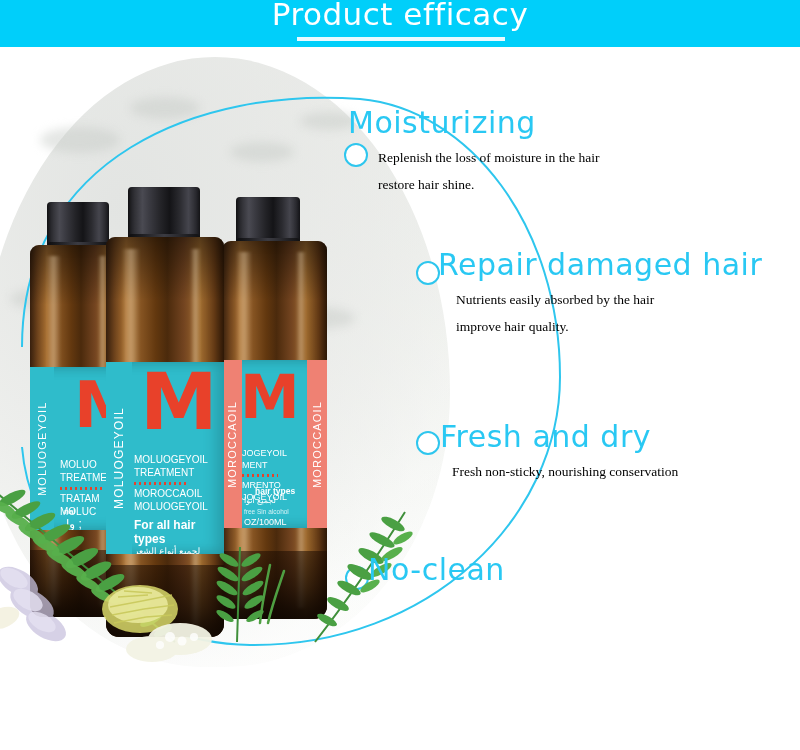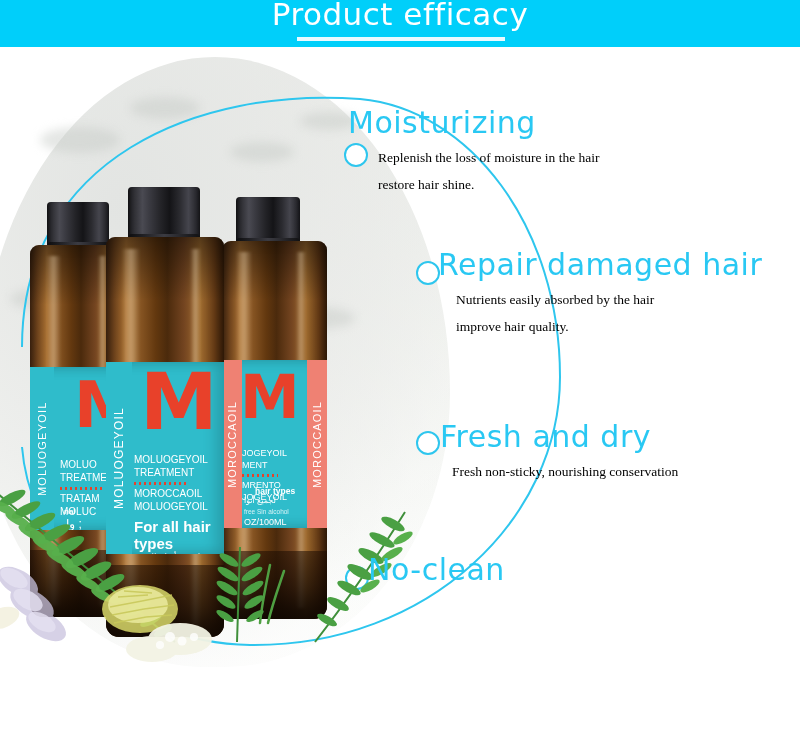--- a/index.html
+++ b/index.html
@@ -298,21 +298,21 @@
         <div class="label-side" style="left:0; width:26px; font-size:12px;">
           <span>MOLUOGEYOIL</span>
         </div>
         <div class="logo-m" style="left:34px; top:10px; font-size:78px;">M</div>
         <div style="position:absolute; left:28px; top:92px; width:92px; text-align:left;">
           <span class="lbl-line" style="font-size:10px; line-height:1.25;">MOLUOGEYOIL</span>
           <span class="lbl-line" style="font-size:10px; line-height:1.25;">TREATMENT</span>
           <span class="dotline" style="width:52px; margin-left:0;"></span>
           <span class="lbl-line" style="font-size:10px; line-height:1.25;">MOROCCAOIL</span>
           <span class="lbl-line" style="font-size:10px; line-height:1.25;">MOLUOGEYOIL</span>
-          <span class="lbl-line" style="font-size:15px; font-weight:700; margin-top:5px;">For all hair types</span>
+          <span class="lbl-line" style="font-size:12px; font-weight:700; margin-top:5px;">For all hair types</span>
           <span class="lbl-line" style="font-size:9px; line-height:1.3;">لجميع أنواع الشعر</span>
           <span class="lbl-line" style="font-size:6.5px; color:#d8f3f7; margin-top:5px;">Alcohol free Sin alcohol</span>
 
         </div>
       </div>
     </div>
 
     <svg class="leaf-svg" style="left:-10px; top:435px; width:220px; height:180px;" viewBox="0 0 220 180">
       <g stroke="#3f8f3a" stroke-width="2" fill="none">
         <path d="M8 12 C 60 55, 120 105, 185 160"></path>

